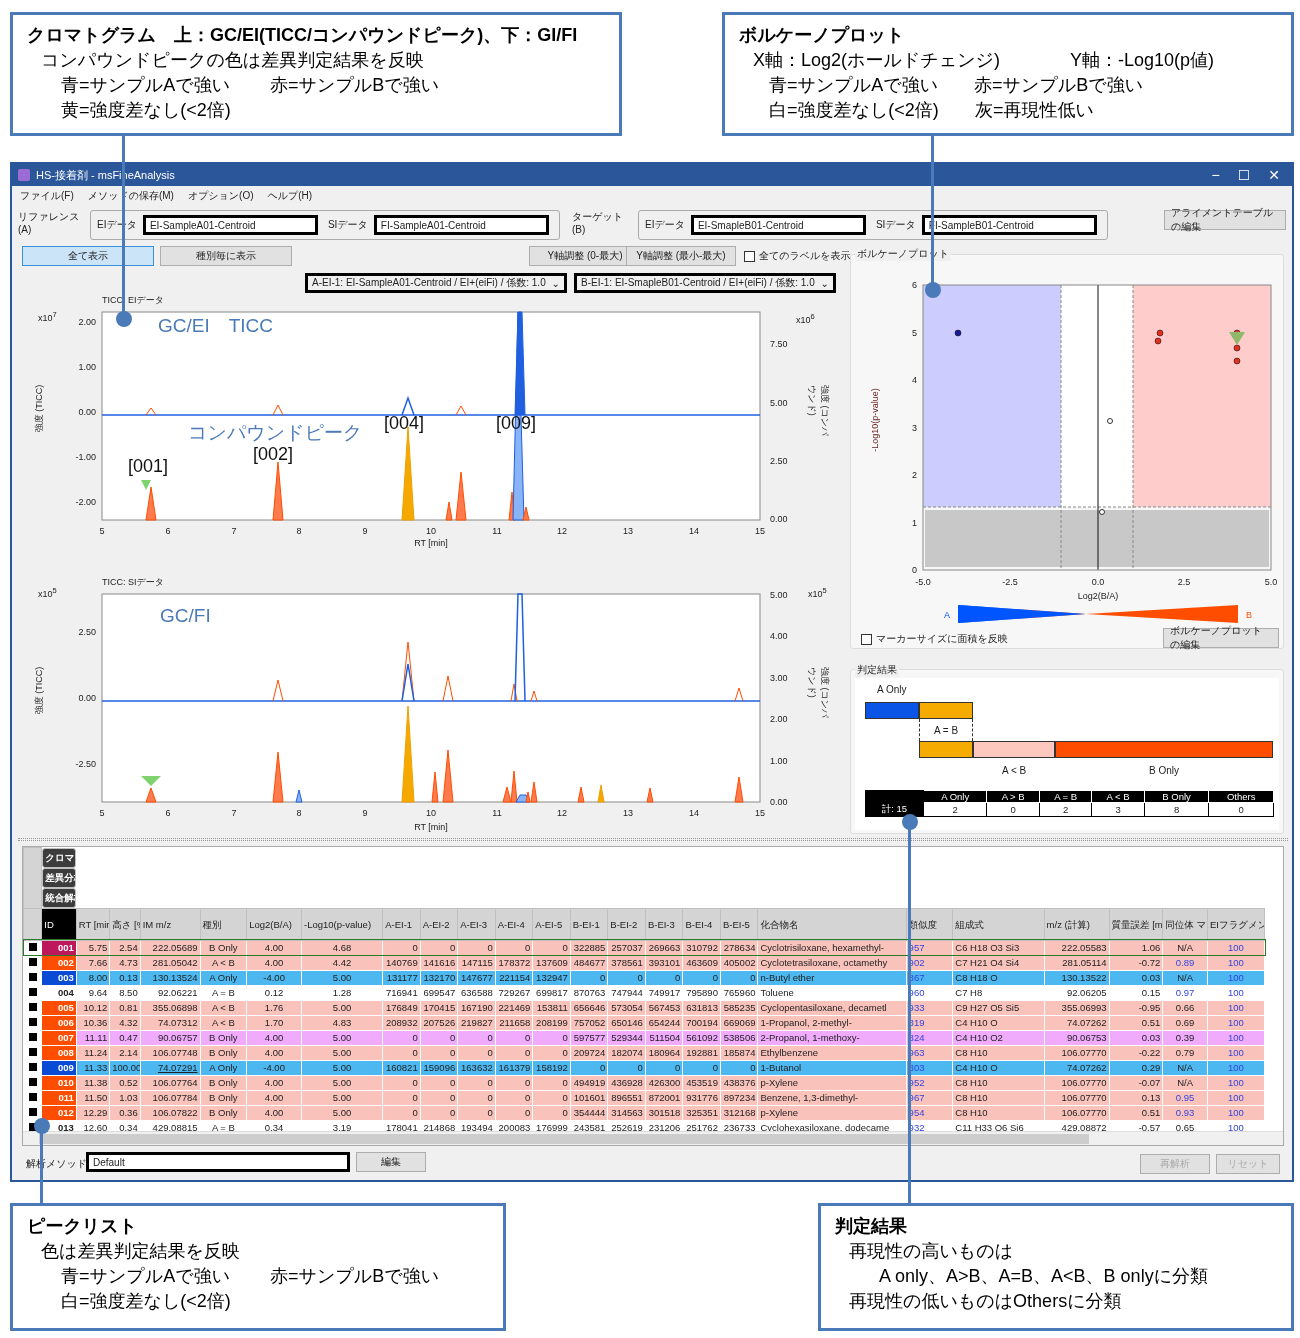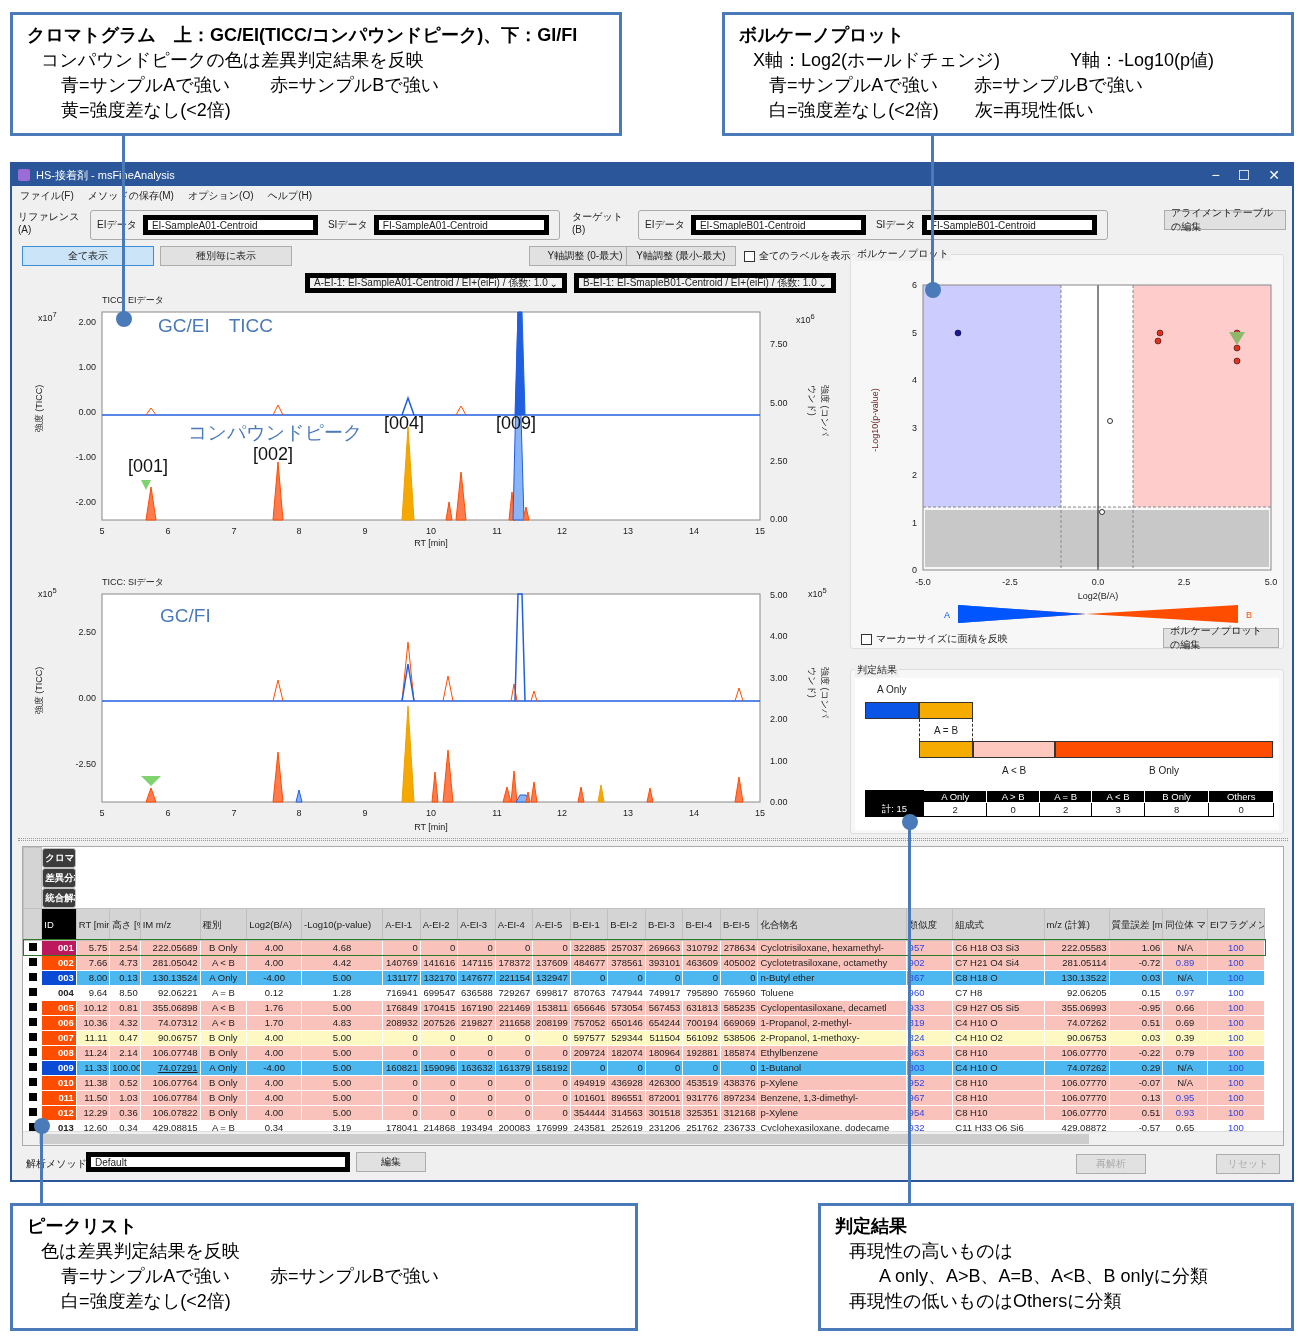--- a/index.html
+++ b/index.html
@@ -11,21 +11,21 @@
 .callout .sp{display:inline-block;width:40px}
 .leader{position:absolute;background:#4a7ab8;width:3px;z-index:6}
 .dot{position:absolute;width:16px;height:16px;border-radius:50%;background:#4a7ab8;z-index:7}
 .win{position:absolute;left:10px;top:162px;width:1284px;height:1020px;border:2px solid #2b579a;background:#f0f0f0;font-size:11px;font-family:"Liberation Sans","DejaVu Sans",sans-serif}
 .titlebar{height:22px;background:#2b579a;color:#fff;display:flex;align-items:center;padding-left:6px;font-size:11px}
 .titlebar .ico{width:12px;height:12px;background:#9b6bd6;margin-right:6px;border-radius:2px}
 .titlebar .ctrls{margin-left:auto;display:flex;gap:18px;padding-right:12px;font-size:14px}
 .menubar{height:20px;background:#f0f0f0;display:flex;align-items:center;gap:14px;padding-left:8px;font-size:10px}
 .row-ref{position:absolute;top:46px;left:6px;right:6px;height:30px;display:flex;}
 .grp{border:1px solid #aaa;border-radius:3px;height:30px;display:flex;align-items:center;padding:0 6px;gap:6px;background:#f0f0f0}
-.txt{background:#fff;border:5px solid #000000;height:20px;padding:2px 4px;font-size:10px;display:flex;align-items:center}
+.txt{background:#fff;border:3px solid #000000;height:20px;padding:2px 4px;font-size:10px;display:flex;align-items:center}
 .btn{background:#e1e1e1;border:1px solid #adadad;height:20px;font-size:10px;display:flex;align-items:center;justify-content:center;padding:0 6px}
 .btn.sel{background:#cce4f7;border-color:#3b8fd6}
 .lbl{font-size:10px}
 .tbl-wrap{position:absolute;left:10px;top:682px;width:1262px;height:300px;border:1px solid #aaa;background:#fff;overflow:hidden}
 table.pk{border-collapse:collapse;font-size:9.5px;font-family:"Liberation Sans",sans-serif;table-layout:fixed}
 table.pk td,table.pk th{border:1px solid #fff;height:15px;padding:0 2px;white-space:nowrap;overflow:hidden}
 table.pk th{background:#d4d4d4;font-weight:normal;text-align:left;height:32px;line-height:11px;vertical-align:middle;border-color:#c0c0c0}
 table.pk th.grp{background:#3c3c3c;color:#fff;height:20px;text-align:center;font-weight:bold}
 table.pk th.idh{background:#000;color:#fff}
 .r{text-align:right}.c{text-align:center}
@@ -47,21 +47,21 @@
 
 <div class="callout" style="left:722px;top:12px;width:572px;height:124px;">
   <div class="t">ボルケーノプロット</div>
   <div class="l1"><span>X軸：Log2(ホールドチェンジ)</span><span style="display:inline-block;width:70px"></span><span>Y軸：-Log10(p値)</span></div>
   <div class="l2" style="padding-left:30px"><span>青=サンプルAで強い</span><span style="display:inline-block;width:36px"></span><span>赤=サンプルBで強い</span></div>
   <div class="l2" style="padding-left:30px"><span>白=強度差なし(&lt;2倍)</span><span style="display:inline-block;width:36px"></span><span>灰=再現性低い</span></div>
 </div>
 <div class="leader" style="left:931px;top:136px;height:152px;"></div>
 <div class="dot" style="left:925px;top:282px;"></div>
 
-<div class="callout" style="left:10px;top:1203px;width:628px;height:128px;">
+<div class="callout" style="left:10px;top:1203px;width:496px;height:128px;">
   <div class="t">ピークリスト</div>
   <div class="l1">色は差異判定結果を反映</div>
   <div class="l2"><span>青=サンプルAで強い</span><span class="sp"></span><span>赤=サンプルBで強い</span></div>
   <div class="l2">白=強度差なし(&lt;2倍)</div>
 </div>
 <div class="leader" style="left:40px;top:1125px;height:80px;"></div>
 <div class="dot" style="left:34px;top:1118px;"></div>
 
 <div class="callout" style="left:818px;top:1203px;width:476px;height:128px;">
   <div class="t">判定結果</div>
@@ -574,21 +574,21 @@
             <td class="r">700194</td>
             <td class="r">669069</td>
             <td>1-Propanol, 2-methyl-</td>
             <td class="blu">819</td>
             <td>C4 H10 O</td>
             <td class="r">74.07262</td>
             <td class="r">0.51</td>
             <td class="c">0.69</td>
             <td class="c blu">100</td>
           </tr>
-          <tr style="background: #fef9c3;">
+          <tr style="background: #f0abfc;">
             <td class="c" style="background: rgb(255, 255, 255);"><span class="sq"></span></td>
             <td class="r" style="background: rgb(255, 77, 0); color: rgb(255, 255, 255); font-weight: bold;">007</td>
             <td class="r">11.11</td>
             <td class="r">0.47</td>
             <td class="r">90.06757</td>
             <td class="c">B Only</td>
             <td class="c">4.00</td>
             <td class="c">5.00</td>
             <td class="r">0</td>
             <td class="r">0</td>
@@ -800,15 +800,15 @@
         </tbody>
     </table>
     <div style="position:absolute;left:0;bottom:0;width:1260px;height:14px;background:#f0f0f0;border-top:1px solid #ddd">
       <div style="position:absolute;left:16px;top:2px;width:1050px;height:10px;background:#cdcdcd"></div>
     </div>
   </div>
 
   <span class="lbl" style="position:absolute;left:14px;top:993px">解析メソッド</span>
   <div class="txt" style="position:absolute;left:74px;top:988px;width:264px">Default</div>
   <div class="btn" style="position:absolute;left:344px;top:988px;width:70px">編集</div>
-  <div class="btn" style="position:absolute;left:1064px;top:990px;width:70px;color:#aaa">再解析</div>
+  <div class="btn" style="position:absolute;left:1128px;top:990px;width:70px;color:#aaa">再解析</div>
   <div class="btn" style="position:absolute;left:1204px;top:990px;width:64px;color:#aaa">リセット</div>
 </div>
 
 </body></html>

